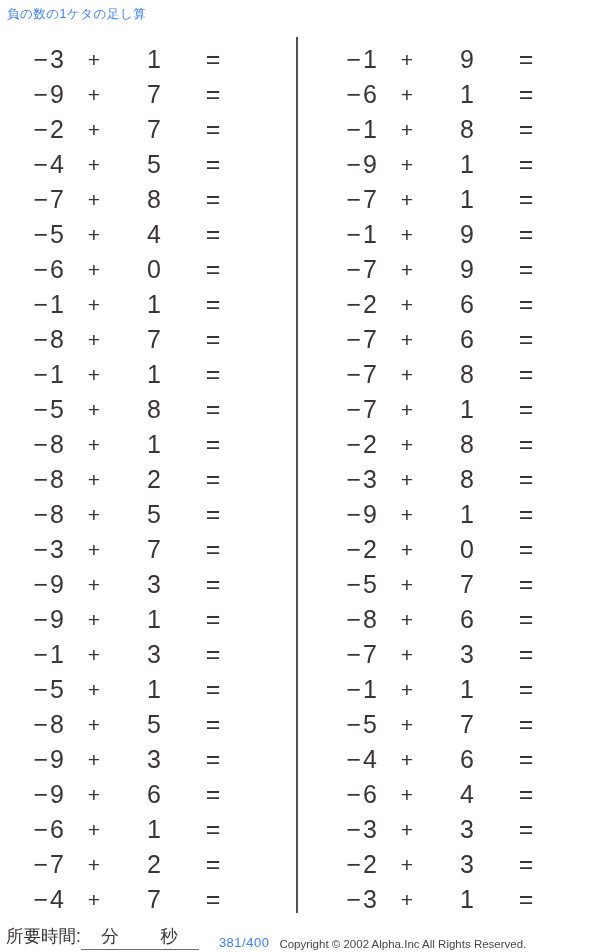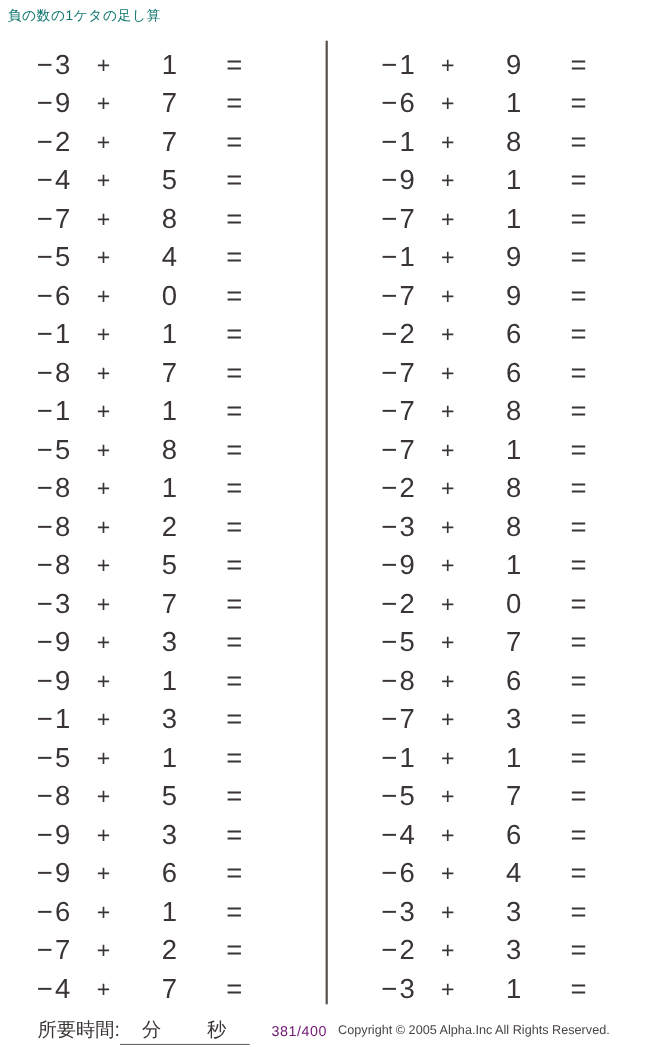--- a/index.html
+++ b/index.html
@@ -6,21 +6,21 @@
   .page{
     position:relative;
     width:600px;height:952px;
     background:#ffffff;
     font-family:"Liberation Sans","DejaVu Sans",sans-serif;
     color:#3a3534;
     overflow:hidden;
   }
   .title{
     position:absolute;left:7px;top:6px;
-    font-size:12.5px;letter-spacing:.5px;color:#0f766e;
+    font-size:12.5px;letter-spacing:.5px;color:#3b82f6;
   }
   .name-area{
     position:absolute;left:345px;top:4px;
     font-size:18px;color:#3a3534;white-space:nowrap;
   }
   .name-line{
     display:inline-block;position:relative;
     width:202px;height:22px;
     border-bottom:1.6px solid #8a8a8a;
     vertical-align:bottom;
@@ -44,32 +44,32 @@
     font-size:25px;
   }
   .c{line-height:1;}
   .a{text-align:right;letter-spacing:2px;margin-right:-2px;}
   .op{text-align:center;font-size:21px;}
   .b{text-align:center;}
   .eq{text-align:center;}
   .ans{height:100%;}
   .footer{
     position:absolute;left:0;top:924px;width:484px;height:26px;
-    display:flex;align-items:center;white-space:nowrap;padding-left:28px;
+    display:flex;align-items:flex-end;white-space:nowrap;
   }
   .time-field{margin-left:6px;font-size:17.5px;color:#3a3534;}
   .time-line{
     display:inline-block;
     border-bottom:1.6px solid #6b6b6b;
     padding-bottom:1px;
   }
   .tl-unit{display:inline-block;text-align:center;}
   .tl-min{width:58px;}
   .tl-sec{width:60px;}
-  .page-num{margin-left:20px;font-size:13px;color:#701a75;letter-spacing:.5px;}
+  .page-num{margin-left:20px;font-size:13px;color:#3b82f6;letter-spacing:.5px;}
   .copyright{margin-left:10px;font-size:11.5px;color:#4a4545;}
 </style>
 </head>
 <body>
 
 <div class="page">
 
   <div class="title">負の数の1ケタの足し算</div>
 
 
@@ -427,16 +427,16 @@
     <span class="c b">1</span>
     <span class="c eq">=</span>
     <span class="c ans"></span>
   </div>
     </div>
 
   <div class="footer">
     <div class="time-field"><span>所要時間:</span><span class="time-line"><span class="tl-unit tl-min">分</span><span class="tl-unit tl-sec">秒</span></span>
     </div>
     <div class="page-num">381/400</div>
-    <div class="copyright">Copyright © 2005 Alpha.Inc All Rights Reserved.</div>
+    <div class="copyright">Copyright © 2002 Alpha.Inc All Rights Reserved.</div>
   </div>
 
 </div>
 
 </body></html>

